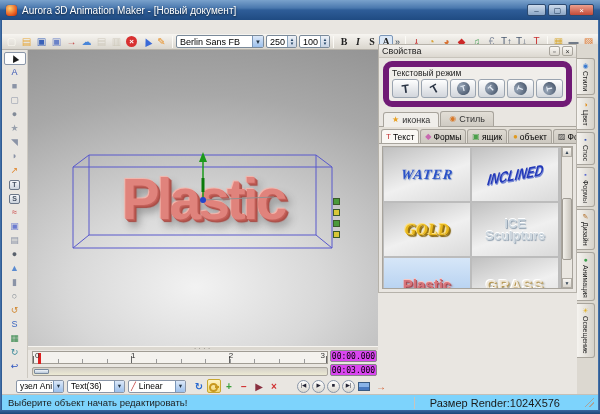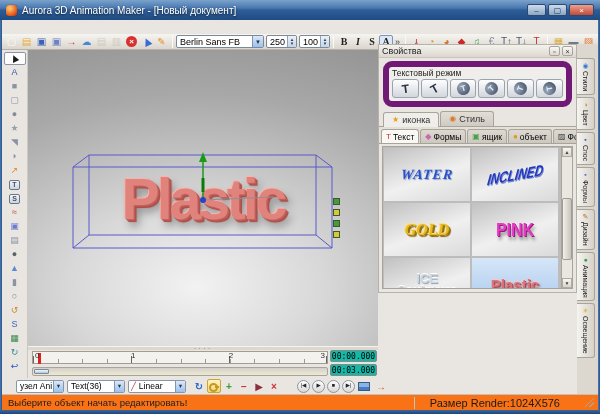--- a/index.html
+++ b/index.html
@@ -49,21 +49,21 @@
 .hnd{position:absolute;left:305px;width:7px;height:7px;border:1px solid #3a5a2a}
 
 .splitter{position:absolute;left:28px;top:346px;width:350px;height:4px;background:#dcd8d0;border-top:1px solid #f6f4f0;text-align:center;font-size:8px;line-height:3px;letter-spacing:2px;color:#98948c}
 .timeline{position:absolute;left:28px;top:350px;width:350px;height:28px;background:#e9e6e1}
 .ruler{position:absolute;left:4px;top:1px;width:296px;height:13px;background:#f4f2ee;border:1px solid #a09c94}
 .ticks-minor{position:absolute;left:0;right:0;bottom:0;height:4px;background:repeating-linear-gradient(90deg,#999 0 1px,transparent 1px 24.6px)}
 .ticks-major{position:absolute;left:0;right:0;bottom:0;height:7px;background:repeating-linear-gradient(90deg,#666 0 1px,transparent 1px 97.8px)}
 .tick{position:absolute;top:0;font-size:8px;color:#333;line-height:8px}
 .tick-0{left:2px}.tick-1{left:33.3%}.tick-2{left:66.6%}.tick-3{right:2px}
 .playhead{position:absolute;left:5px;top:1px;width:3px;height:11px;background:#dd2020}
-.tbox{position:absolute;right:1px;width:47px;height:12px;background:#14b8a6;border:1px solid #888;border-radius:2px;font-family:"DejaVu Sans Mono",monospace;font-size:8px;display:flex;align-items:center;justify-content:center}
+.tbox{position:absolute;right:1px;width:47px;height:12px;background:#d946ef;border:1px solid #888;border-radius:2px;font-family:"DejaVu Sans Mono",monospace;font-size:8px;display:flex;align-items:center;justify-content:center}
 .tbox1{top:0}.tbox2{top:14px}
 .tslider{position:absolute;left:4px;top:17px;width:296px;height:9px;background:linear-gradient(#d4d0c8,#ecead4);border:1px solid #a8a49c;border-radius:2px}
 .thumb{position:absolute;left:1px;top:1px;width:15px;height:5px;background:linear-gradient(#f2f6fa,#b8c8da);border:1px solid #7a8a9c;border-radius:1px}
 
 .transport{position:absolute;left:16px;top:378px;width:366px;height:16px;display:flex;align-items:center;gap:2px}
 .dd{height:13px;background:#fff;border:1px solid #8a96a8;border-radius:2px;display:flex;align-items:center;overflow:hidden}
 .dd-0{width:48px}.dd-1{width:58px}.dd-2{width:58px}
 .dd-val{flex:1;font-size:8.5px;padding-left:3px;white-space:nowrap;overflow:hidden}
 .dd-ic{font-size:8px;padding-left:2px;font-weight:bold}
 .dd-arrow{width:10px;align-self:stretch;display:flex;align-items:center;justify-content:center;font-size:5.5px;color:#234;background:linear-gradient(#dce8f8,#9cc0ec);border-left:1px solid #7a96b8}
@@ -113,21 +113,21 @@
 .vsb{width:11px;background:#dcd8d0;border-left:1px solid #a8a49c;display:flex;flex-direction:column}
 .vsb-btn{height:10px;display:flex;align-items:center;justify-content:center;font-size:5px;color:#345;border:1px solid #b0aca4;background:linear-gradient(#f8f6f2,#d8d4cc)}
 .vsb-track{flex:1;position:relative;background:#eae7e1}
 .vsb-thumb{position:absolute;left:0;right:0;top:34%;height:62px;background:linear-gradient(90deg,#f2f0ea,#c8c4bc);border:1px solid #a09c94;border-radius:2px}
 
 .sidetabs{position:absolute;left:577px;top:44px;width:21px;height:350px;background:#dcd8d0;z-index:8;display:flex;flex-direction:column;align-items:flex-start;gap:2px;padding-top:14px}
 .stab{width:18px;border:1px solid #a8a49c;border-left:none;border-radius:0 3px 3px 0;background:linear-gradient(90deg,#f6f4f0,#d6d2ca);display:flex;flex-direction:column;align-items:center;gap:2px;padding:3px 0}
 .s-ic{font-size:7px;line-height:1}
 .s-lb{writing-mode:vertical-rl;font-size:7px;color:#222;letter-spacing:0}
 
-.statusbar{position:absolute;left:2px;right:2px;bottom:4px;height:16px;background:#f97316;border-top:1px solid #c4c0b8;display:flex;align-items:center;padding:0 6px;font-size:9.5px;color:#1a1a1a;z-index:8}
+.statusbar{position:absolute;left:2px;right:2px;bottom:4px;height:16px;background:#7dd3fc;border-top:1px solid #c4c0b8;display:flex;align-items:center;padding:0 6px;font-size:9.5px;color:#1a1a1a;z-index:8}
 .status-right{position:absolute;right:38px;width:146px;text-align:right;border-left:1px solid #c8c4bc;padding-left:8px;font-size:11px}
 .grip{position:absolute;right:4px;bottom:3px;width:9px;height:9px;background:linear-gradient(135deg,transparent 0 45%,#a8a49c 45% 55%,transparent 55% 70%,#a8a49c 70% 80%,transparent 80%)}
 </style>
 </head>
 <body>
 
 <div class="win">
   <div class="band band-l"></div>
   <div class="band band-r"></div>
 
@@ -486,23 +486,20 @@
       <div class="grid" id="grid">
           <div class="tile t-water">
             <span class="tile-label">WATER</span>
           </div>
           <div class="tile t-inclined">
             <span class="tile-label">INCLINED</span>
           </div>
           <div class="tile t-gold">
             <span class="tile-label">GOLD</span>
           </div>
-          <div class="tile t-pink">
-            <span class="tile-label">PINK</span>
-          </div>
           <div class="tile t-ice">
             <span class="tile-label">ICE Sculpture</span>
           </div>
           <div class="tile t-plastic selected">
             <span class="tile-label">Plastic</span>
           </div>
           <div class="tile t-style">
             <span class="tile-label">GRASS</span>
           </div>
           <div class="tile t-wall">

